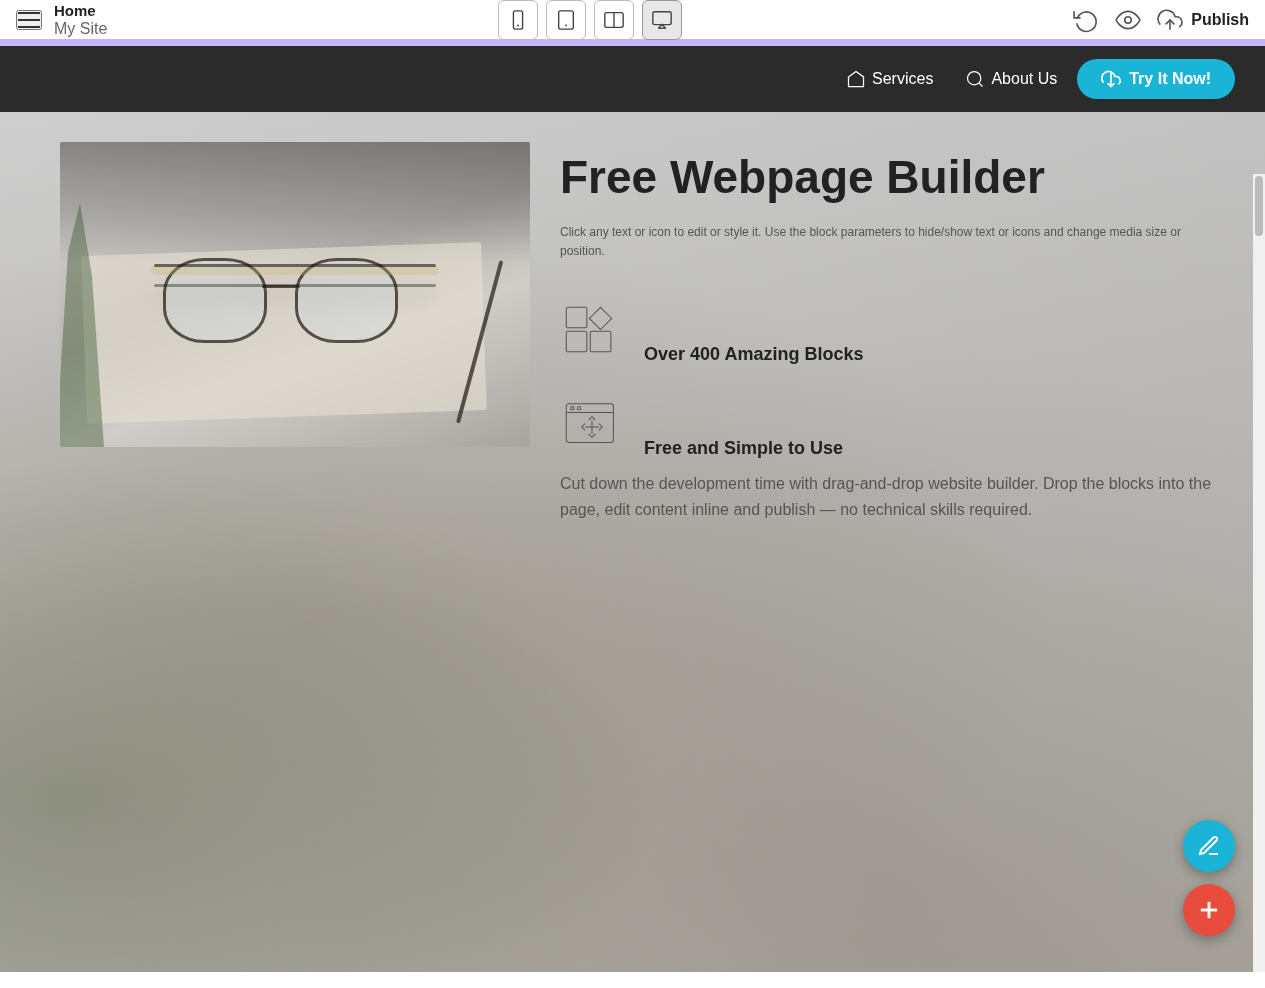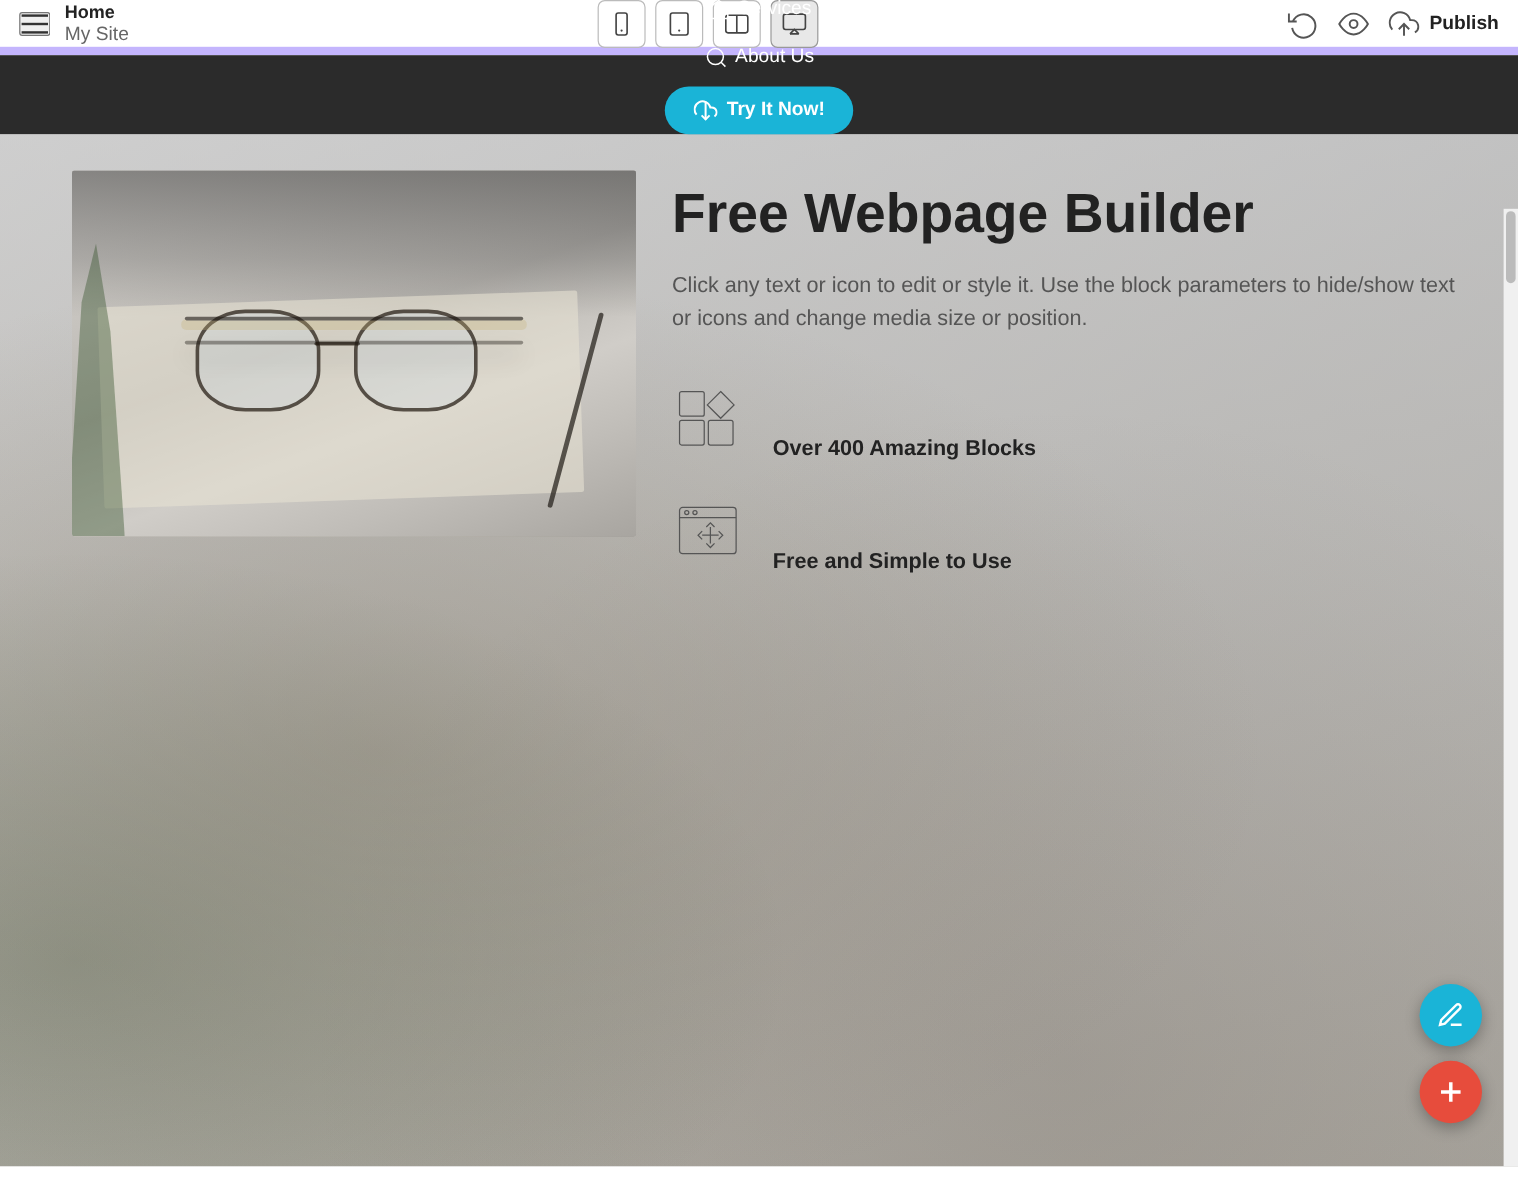--- a/index.html
+++ b/index.html
@@ -56,21 +56,20 @@
 
     
     .nav-bar {
       height: 66px;
       background: #2b2b2b;
       display: flex;
       align-items: center;
       justify-content: flex-end;
       padding: 0 30px;
       gap: 8px;
-      flex-direction: column;
     }
     .nav-item {
       display: flex; align-items: center; gap: 6px;
       color: #fff; font-size: 16px; font-weight: 500; cursor: pointer;
       padding: 6px 12px;
     }
     .nav-item svg { width: 20px; height: 20px; stroke: #fff; fill: none; stroke-width: 1.5; }
     .nav-cta {
       background: #1ab4d7; color: #fff; border: none; border-radius: 30px;
       padding: 10px 24px; font-size: 16px; font-weight: 700; cursor: pointer;
@@ -141,21 +140,21 @@
     
     .content-panel {
       position: absolute;
       top: 20px; left: 560px; right: 49px;
       padding: 20px 0;
     }
     .content-heading {
       font-size: 46px; font-weight: 700; color: #222; line-height: 1.1; margin-bottom: 20px;
     }
     .content-desc {
-      font-size: 18px; color: #555; line-height: 1.6; margin-bottom: 40px;
+      font-size: 12px; color: #555; line-height: 1.6; margin-bottom: 40px;
     }
 
     .feature {
       margin-bottom: 30px;
     }
     .feature-header {
       display: flex; align-items: flex-end; gap: 20px; margin-bottom: 12px;
     }
     .feature-icon {
       width: 64px; height: 64px; flex-shrink: 0;
@@ -340,20 +339,21 @@
             <line x1="35" y1="27" x2="35" y2="43"></line>
             <line x1="27" y1="35" x2="43" y2="35"></line>
             <polyline points="31,27 35,23 39,27"></polyline>
             <polyline points="31,43 35,47 39,43"></polyline>
             <polyline points="27,31 23,35 27,39"></polyline>
             <polyline points="43,31 47,35 43,39"></polyline>
           </svg>
         </div>
         <span class="feature-title">Free and Simple to Use</span>
       </div>
+      <p class="feature-text">Cut down the development time with drag-and-drop website builder. Drop the blocks into the page, edit content inline and publish — no technical skills required.</p>
     </div>
   </div>
 
   <div class="scrollbar">
     <div class="scrollbar-thumb"></div>
   </div>
 
   <button class="fab-edit" title="Edit">
     <svg viewBox="0 0 24 24">
         <path d="M12 20h9"></path>

